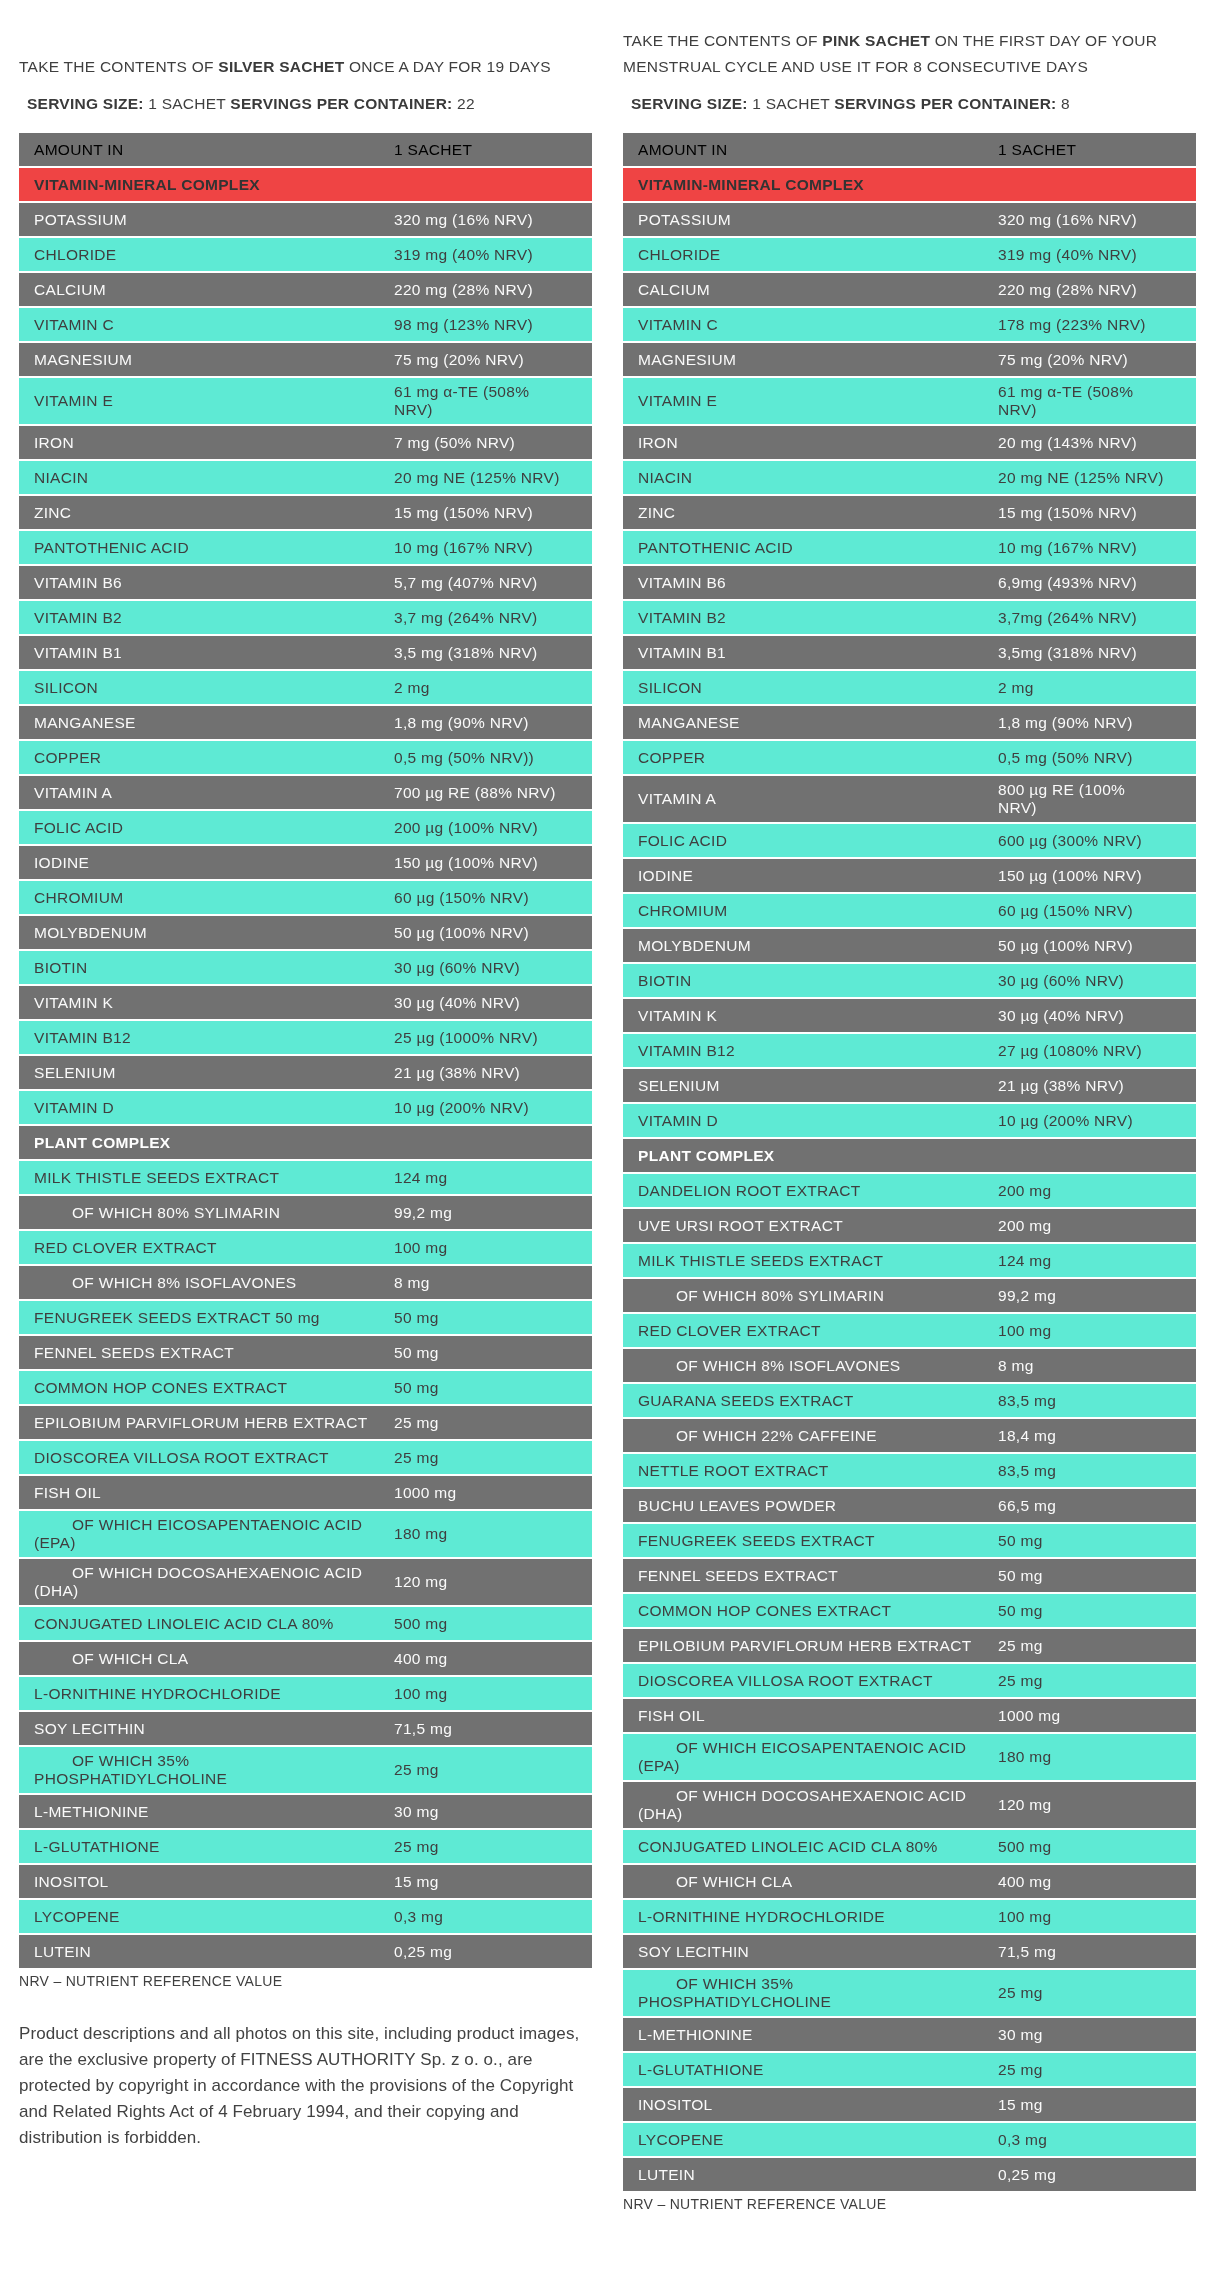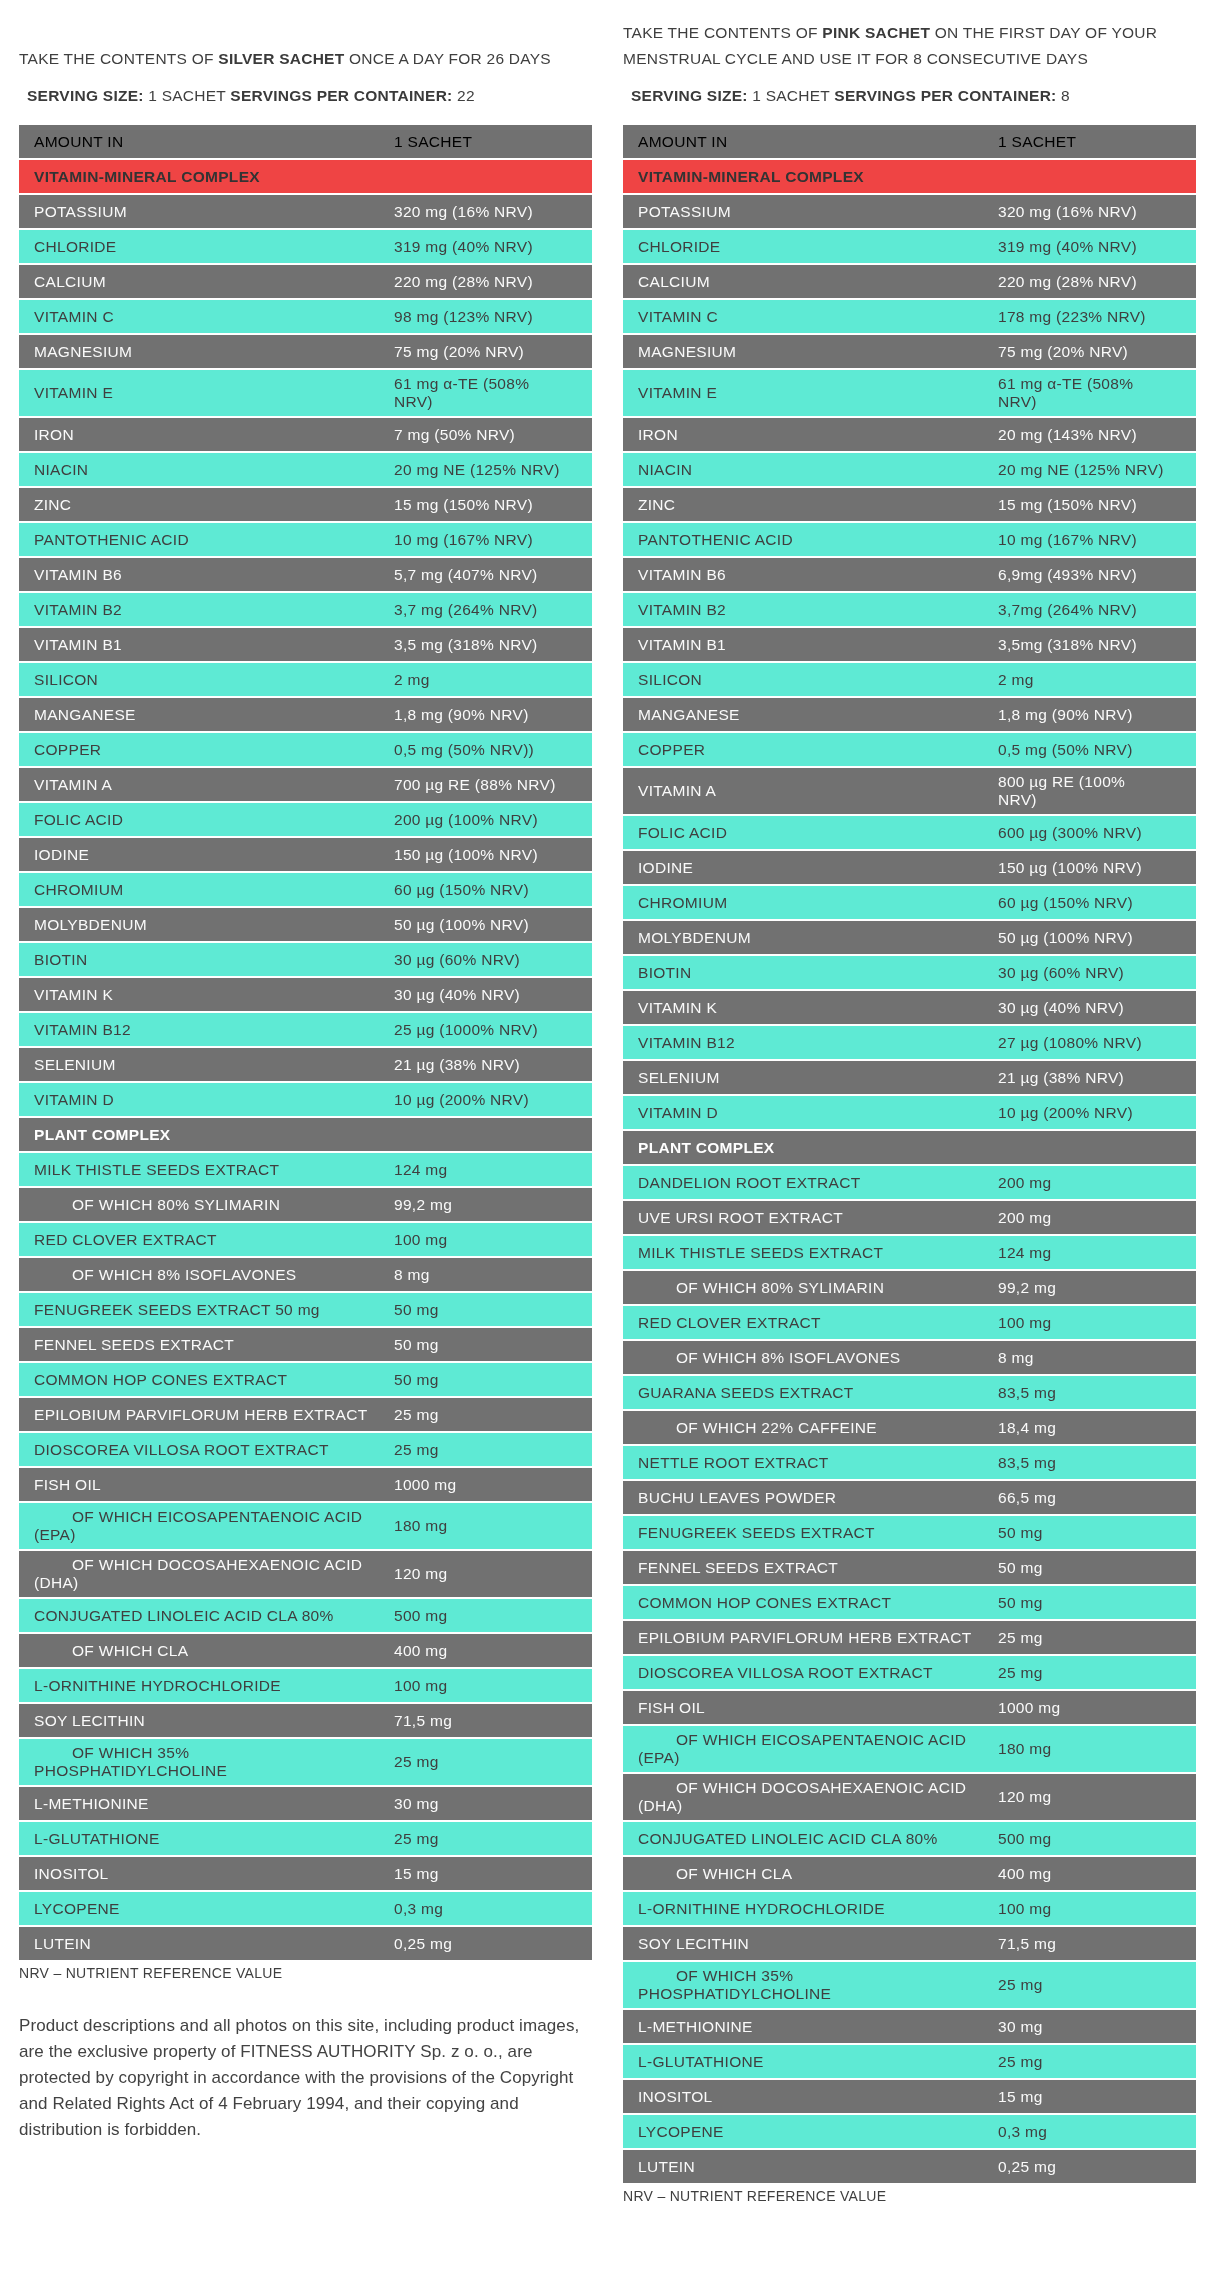--- a/index.html
+++ b/index.html
@@ -5,21 +5,21 @@
   * { margin:0; padding:0; box-sizing:border-box; }
   html,body { background:#ffffff; }
   .page {
     position:relative;
     width:1214px; height:2286px;
     background:#ffffff;
     font-family:"Liberation Sans", sans-serif;
     color:#3f3f3f;
     overflow:hidden;
   }
-  .col { position:absolute; top:0; width:573px; }
+  .col { position:absolute; top:8px; width:573px; }
   .col-left  { left:19px; }
   .col-right { left:623px; }
 
   .intro {
     margin-top:16px;
     min-height:56px;
     display:flex; align-items:flex-end;
     font-size:15.5px; line-height:26px; letter-spacing:.25px;
   }
   .intro b, .serving b { font-weight:700; color:#3a3a3a; }
@@ -53,21 +53,21 @@
     font-size:16px; line-height:24px; letter-spacing:.15px; color:#424242;
   }
 </style>
 </head>
 <body>
 
 <div class="page">
 
   <div class="col col-left">
     <p class="intro">
-        <span><span>TAKE THE CONTENTS OF </span><b>SILVER SACHET</b><span> ONCE A DAY FOR 26 DAYS</span></span>
+        <span><span>TAKE THE CONTENTS OF </span><b>SILVER SACHET</b><span> ONCE A DAY FOR 19 DAYS</span></span>
       </p>
     <p class="serving"><b>SERVING SIZE:</b><span> 1 SACHET </span><b>SERVINGS PER CONTAINER:</b><span> 22</span></p>
     <div class="table">
         <div class="row head">
           <div class="lbl">AMOUNT IN</div>
           <div class="val">1 SACHET</div>
         </div>
         <div class="row sec-light">
           <div class="lbl">VITAMIN-MINERAL COMPLEX</div>
         </div>

